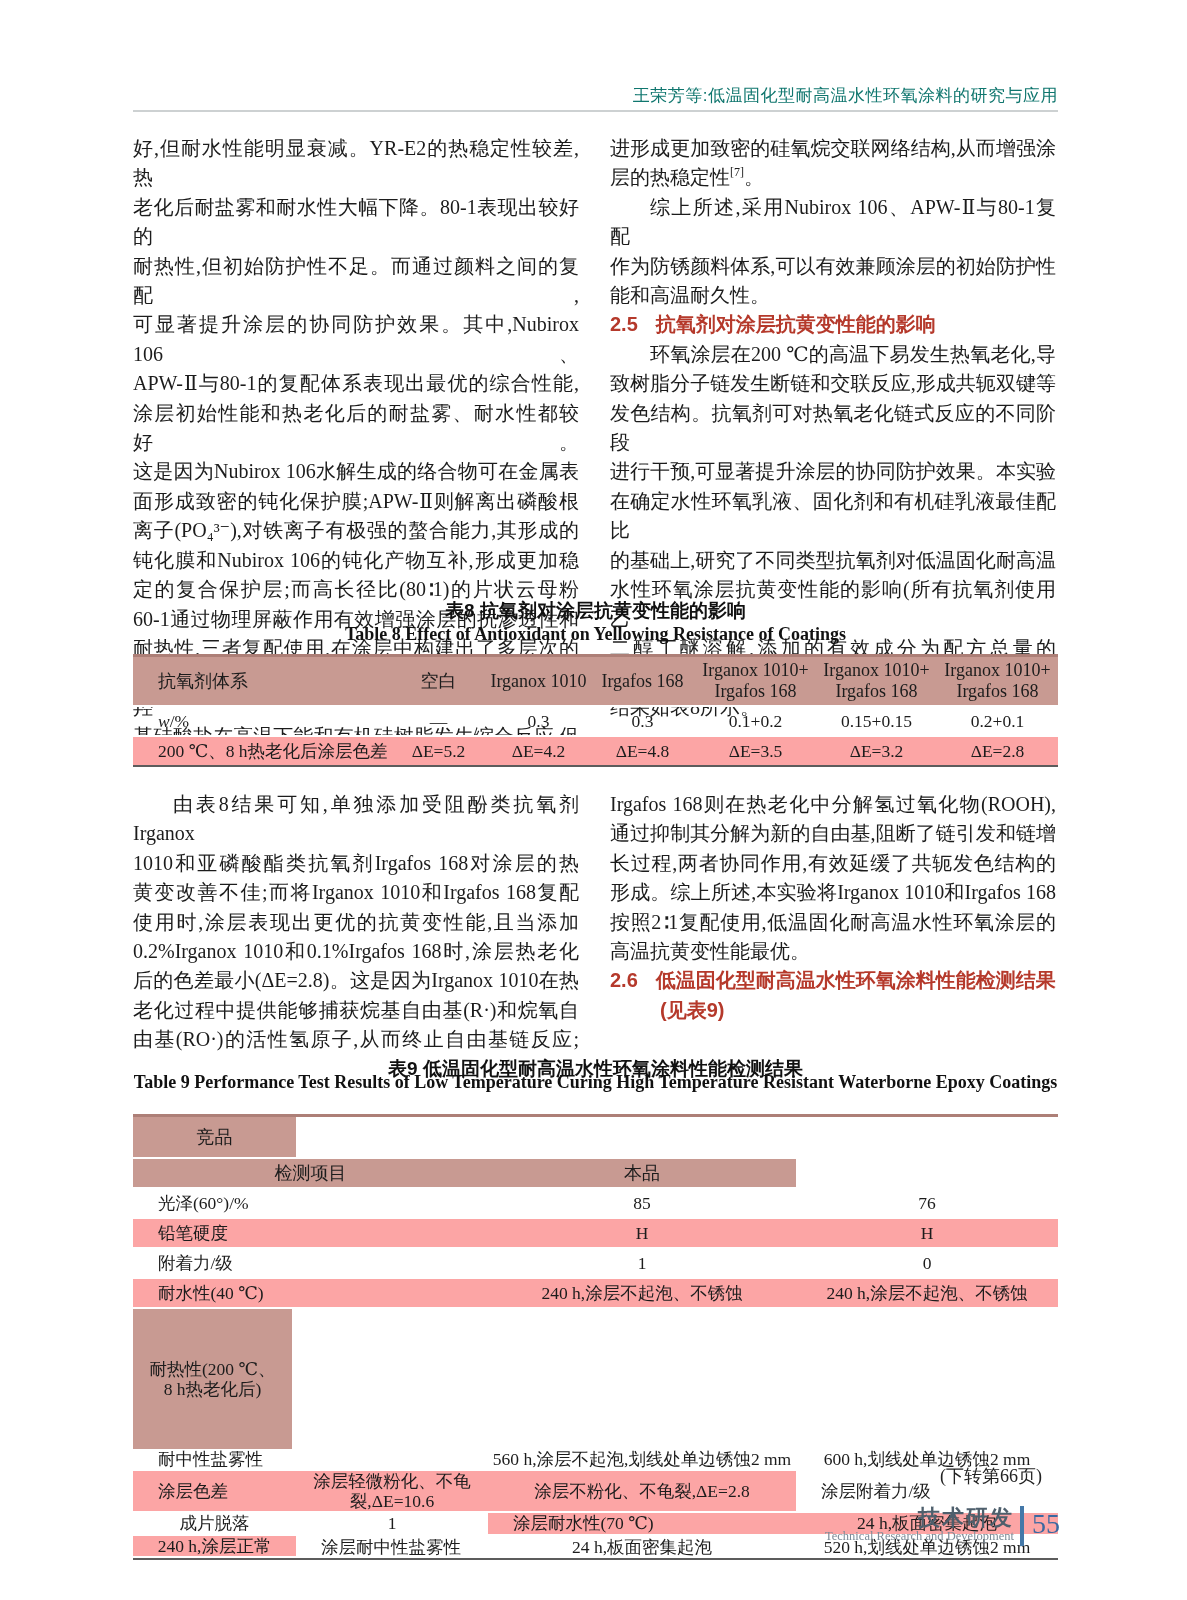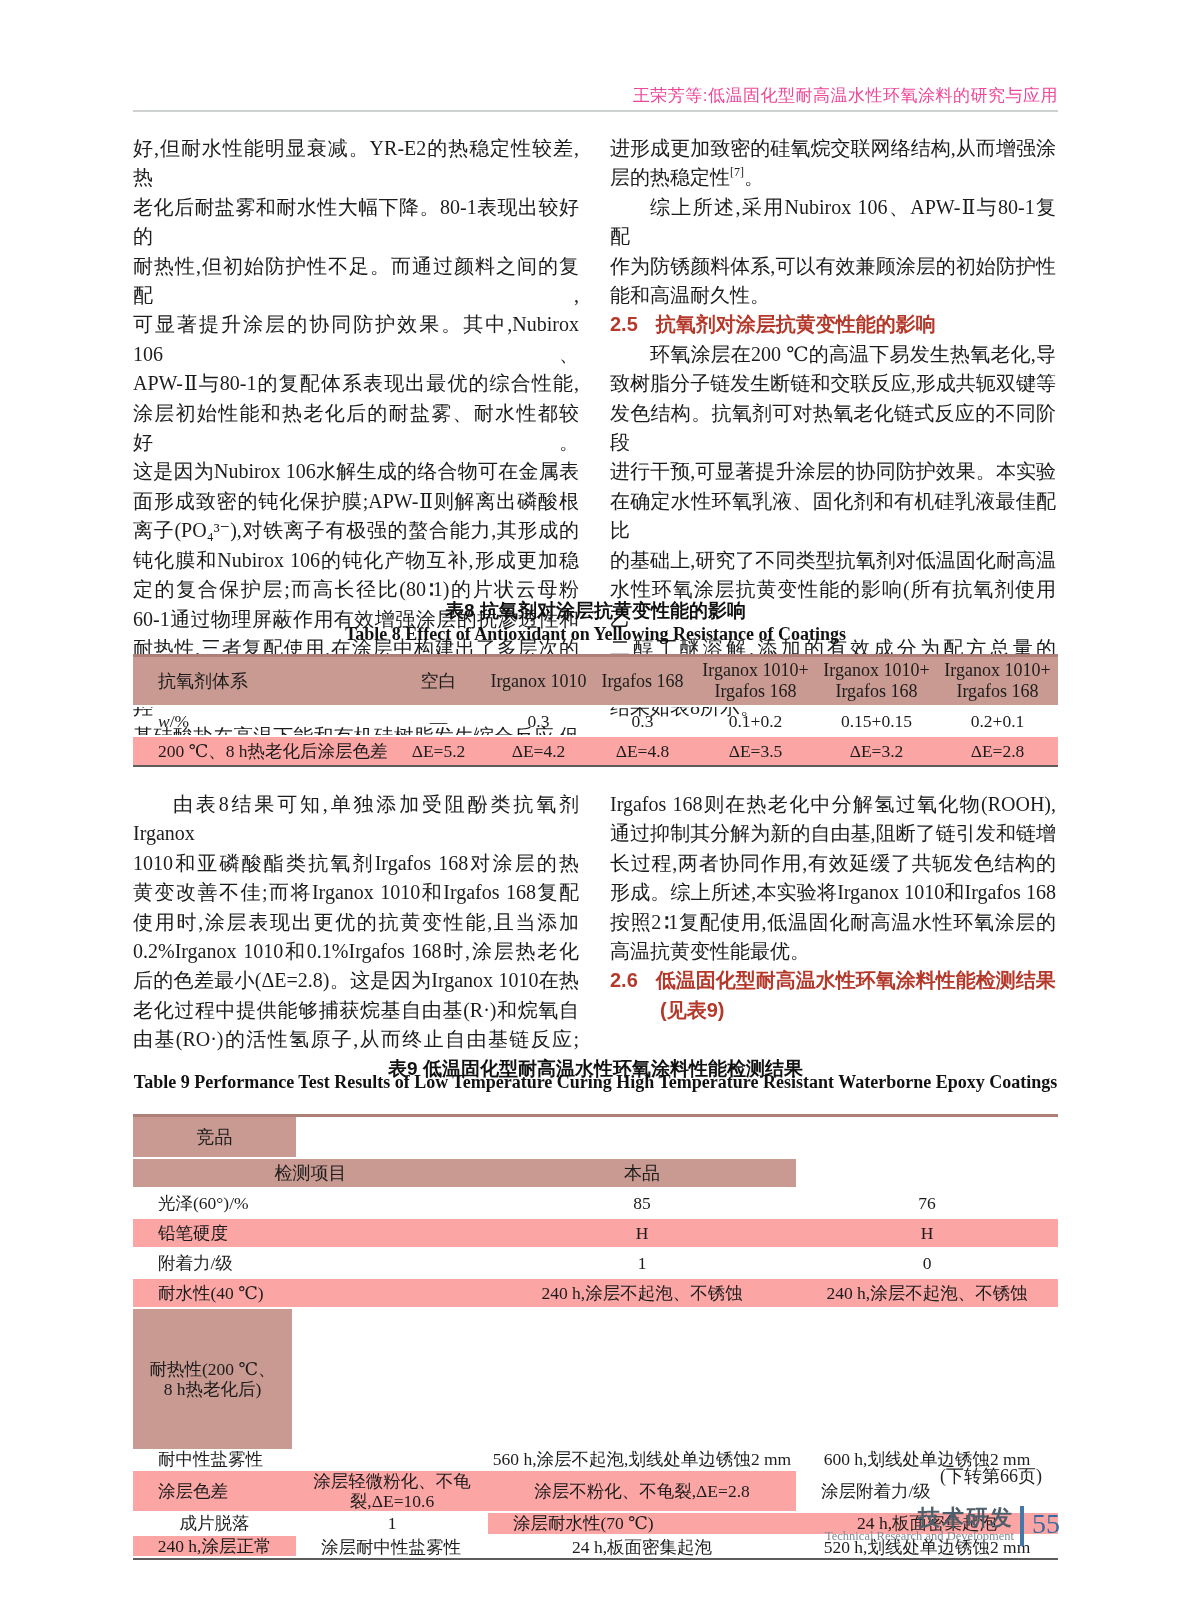--- a/index.html
+++ b/index.html
@@ -1,21 +1,21 @@
 <!DOCTYPE html>
 <html><head>
 <meta charset="utf-8">
 <style>
   html,body{margin:0;padding:0;}
   body{width:1187px;height:1600px;position:relative;background:#ffffff;
        font-family:"Liberation Serif","DejaVu Serif",serif;color:#1c1c1c;}
   .abs{position:absolute;}
   
   .runhead{top:84px;right:129px;font-family:"Liberation Sans","DejaVu Sans",sans-serif;
-           font-size:17px;color:#ec4899;letter-spacing:.5px;}
+           font-size:17px;color:#0f766e;letter-spacing:.5px;}
   .headrule{top:110px;left:133px;width:925px;height:2px;background:#cdd1d2;}
   
   .col{width:446px;font-size:20px;line-height:29.4px;}
   .colL{left:133px;} .colR{left:610px;}
   .b1{top:134px;} .b2{top:790px;}
   .jl{text-align:justify;text-align-last:justify;text-justify:inter-ideograph;}
   .el{text-align:left;}
   .ind{text-indent:2em;}
   .sup{font-size:12px;vertical-align:super;line-height:0;}
   .heading{display:flex;align-items:baseline;font-family:"Liberation Sans","DejaVu Sans",sans-serif;

